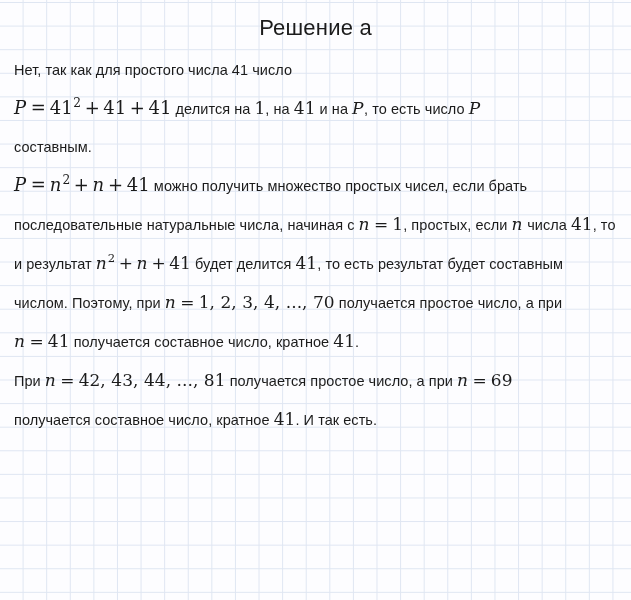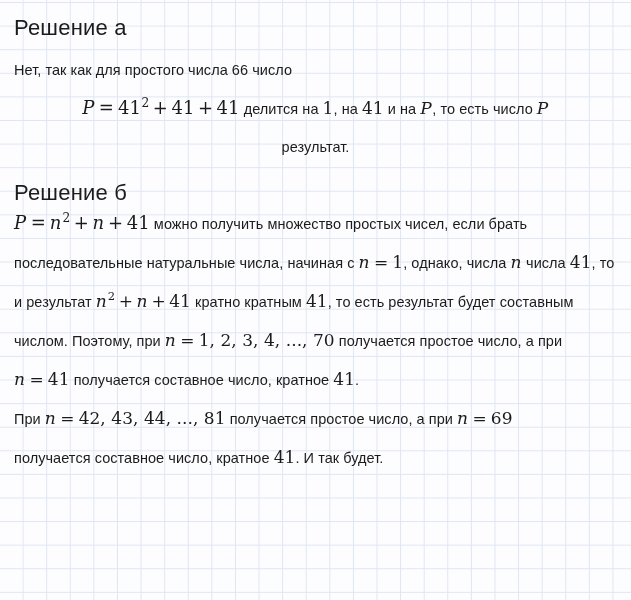--- a/index.html
+++ b/index.html
@@ -33,20 +33,21 @@
 
   #content {
     position: relative;
     z-index: 2;
     padding: 0 14px;
     box-sizing: border-box;
   }
 
   
   .solution-title {
+    text-align: center;
     font-family: "Liberation Sans", sans-serif;
     font-size: 22px;
     font-weight: 400;
     color: #1b1b1b;
     letter-spacing: 0.2px;
     margin: 0;
     padding: 0;
     line-height: 1;
     white-space: nowrap;
   }
@@ -58,21 +59,21 @@
   .prose {
     font-family: "Liberation Sans", sans-serif;
     font-size: 14.5px;
     line-height: 38px;
     color: #1b1b1b;
     margin: 0;
     letter-spacing: 0.05px;
   }
 
   #para-a1 { padding-top: 12px; }
-  #para-a2 { padding-top: 0px; text-align: center; }
+  #para-a2 { padding-top: 0px; }
   #para-b1 { padding-top: 11px; }
   #para-b2 { padding-top: 0px; }
 
   
   .math {
     font-family: "DejaVu Serif", "Liberation Serif", serif;
     font-size: 17px;
     color: #1b1b1b;
     white-space: nowrap;
   }
@@ -108,57 +109,56 @@
 </style>
 </head>
 <body>
 
 <div id="page">
   <div id="content">
 
     <h2 class="solution-title" id="title-a">Решение а</h2>
 
     <p class="prose" id="para-a1">
-      <span>Нет, так как для простого числа 66 число</span>
+      <span>Нет, так как для простого числа 41 число</span>
     </p>
 
     <p class="prose" id="para-a2">
       <span class="math blockish"><span class="var">P</span><span class="eq">=</span><span class="num">41</span><sup>2</sup><span class="op">+</span><span class="num">41</span><span class="op">+</span><span class="num">41</span></span>
       <span>делится на</span>
       <span class="math"><span class="num">1</span></span><span>, на</span>
       <span class="math"><span class="num">41</span></span>
       <span>и на</span>
       <span class="math"><span class="var">P</span></span><span>, то есть число</span>
       <span class="math"><span class="var">P</span></span>
       <br>
-      <span>результат.</span>
+      <span>составным.</span>
     </p>
 
-    <h2 class="solution-title" id="title-b">Решение б</h2>
 
 
     <p class="prose" id="para-b2">
       <span class="math blockish"><span class="var">P</span><span class="eq">=</span><span class="var">n</span><sup>2</sup><span class="op">+</span><span class="var">n</span><span class="op">+</span><span class="num">41</span></span>
       <span>можно получить множество простых чисел, если брать последовательные натуральные числа, начиная с</span>
-      <span class="math"><span class="var">n</span><span class="eq">=</span><span class="num">1</span></span><span>, однако, числа</span>
+      <span class="math"><span class="var">n</span><span class="eq">=</span><span class="num">1</span></span><span>, простых, если</span>
       <span class="math"><span class="var">n</span></span>
       <span>числа</span>
       <span class="math"><span class="num">41</span></span><span>, то и результат</span>
       <span class="math"><span class="var">n</span><sup>2</sup><span class="op">+</span><span class="var">n</span><span class="op">+</span><span class="num">41</span></span>
-      <span>кратно кратным</span>
+      <span>будет делится</span>
       <span class="math"><span class="num">41</span></span><span>, то есть результат будет составным числом. Поэтому, при</span>
       <span class="math"><span class="var">n</span><span class="eq">=</span><span class="num">1, 2, 3, 4, ..., 70</span></span>
       <span>получается простое число, а при</span>
       <span class="math"><span class="var">n</span><span class="eq">=</span><span class="num">41</span></span>
       <span>получается составное число, кратное</span>
       <span class="math"><span class="num">41</span></span><span>.</span>
       <br>
       <span>При</span>
       <span class="math"><span class="var">n</span><span class="eq">=</span><span class="num">42, 43, 44, ..., 81</span></span>
       <span>получается простое число, а при</span>
       <span class="math"><span class="var">n</span><span class="eq">=</span><span class="num">69</span></span>
       <br>
       <span>получается составное число, кратное</span>
-      <span class="math"><span class="num">41</span></span><span>. И так будет.</span>
+      <span class="math"><span class="num">41</span></span><span>. И так есть.</span>
     </p>
 
   </div>
 </div>
 
 </body></html>

